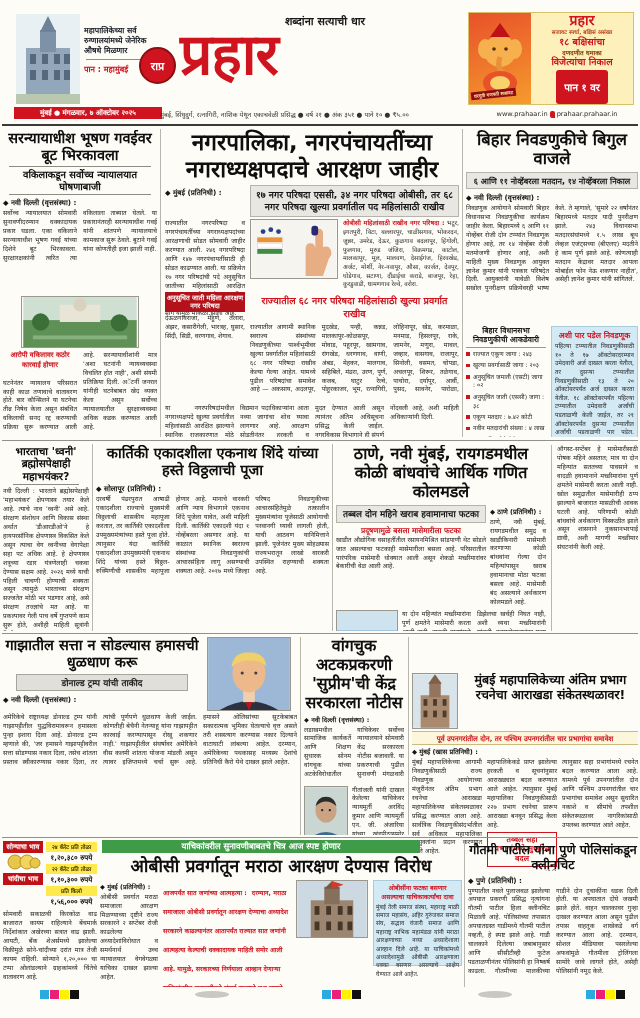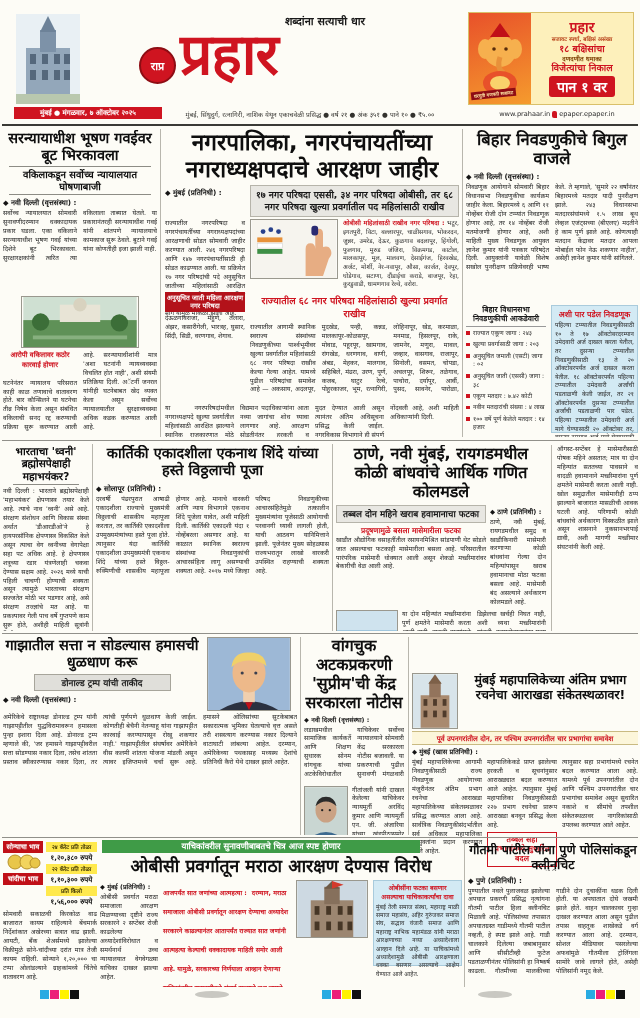--- a/index.html
+++ b/index.html
@@ -27,32 +27,32 @@
   
   .date-strip { background:#cf1420; color:#fff; font-size:7px; font-weight:bold;
                 text-align:center; }
   .promo-text { font-size:7.8px; font-weight:bold; line-height:1.3; color:#20242c; }
   .page-ref { font-size:8px; font-weight:bold; color:#cf1420; margin-top:2px; }
   .logo-circle { position:absolute; border-radius:50%; background:#cf1420;
                  border:2px solid #8e0d14; color:#fff; font-weight:bold;
                  display:flex; align-items:center; justify-content:center; }
   .paper-title { position:absolute; color:#cf1420; font-weight:bold; letter-spacing:-1px; }
   .tagline { position:absolute; font-weight:bold; color:#1a1a1a; text-align:center; }
-  .pub-line { position:absolute; font-size:6.6px; color:#33322e; text-align:center; }
+  .pub-line { position:absolute; font-size:6.6px; color:#33322e; text-align:left; }
   .ad-box { position:absolute; background:#fdf0bb; border:1px solid #d9c06a; display:flex; }
   .ad-left { width:62px; background:linear-gradient(160deg,#e8512a,#f59b2d); position:relative; }
   .ad-right { flex:1; display:flex; flex-direction:column; align-items:center;
               justify-content:center; padding:2px; text-align:center; }
   .ad-brand { color:#cf1420; font-weight:bold; font-size:14px; line-height:1; }
   .ad-tag { color:#b8431a; font-size:5.6px; font-weight:bold; margin:1px 0; }
   .ad-prize { color:#cf1420; font-weight:bold; font-size:9.5px; line-height:1.1; }
   .ad-boom { color:#7a3c00; font-weight:bold; font-size:6.4px; }
   .ad-result { color:#cf1420; font-weight:bold; font-size:9.5px; line-height:1.15; }
-  .ad-pill { background:#cf1420; color:#fff; font-weight:bold; font-size:14px;
-             padding:1px 8px; border-radius:3px; margin-top:2px; }
+  .ad-pill { background:#cf1420; color:#fff; font-weight:bold; font-size:10px;
+             padding:10px 8px; border-radius:3px; margin-top:2px; }
   .ad-ribbon { position:absolute; left:2px; bottom:6px; background:#8e0d14; color:#ffe9a8;
                font-size:4.6px; font-weight:bold; padding:1px 3px; transform:rotate(-6deg); }
   .site-line { position:absolute; font-size:6.6px; color:#2b2b2b; text-align:center; }
   .epaper-ic { display:inline-block; width:5px; height:7px; background:#cf1420;
                border-radius:2px 2px 0 2px; margin:0 2px; vertical-align:middle; }
 
   
   .stat-title { font-weight:bold; font-size:7.6px; text-align:center; line-height:1.25;
                 border-bottom:1px solid #999; padding-bottom:2px; margin-bottom:2px; }
   .stat-item { position:relative; padding-left:7px; font-size:6.1px; line-height:1.45;
@@ -77,21 +77,21 @@
   .red-box-inline { border:1px solid #cf1420; color:#cf1420; font-weight:bold; font-size:7.8px;
                     text-align:center; padding:2px; margin:2px 0; line-height:1.25; }
   .green-strip { position:absolute; background:#3f9b47; color:#fff; font-weight:bold;
                  font-size:8.4px; text-align:center; }
   .rate-red { background:#c01018; color:#fff; font-size:6.8px; font-weight:bold;
               text-align:center; padding:2px 1px; line-height:1.2; }
   .rate-yellow { background:#ffe94d; color:#3a3000; font-size:5.6px; font-weight:bold;
                  text-align:center; padding:1px 0; margin-top:1px; }
   .rate-val { font-size:7px; font-weight:bold; text-align:center; color:#111; padding:1px 0; }
   .kicker { background:#e0dfda; border:1px solid #a7a59b; font-weight:bold; font-size:8.8px;
-            text-align:center; padding:1.5px 0; margin:3px auto; width:137px; }
+            text-align:center; padding:1.5px 0; margin:3px auto; width:172px; }
   .regmark { position:absolute; display:flex; gap:1px; }
   .regmark span { width:9px; height:9px; display:block; }
   .ellipse { position:absolute; width:34px; height:7px; background:#c9c8c2; border-radius:50%; }
 </style>
 </head>
 <body>
 
 <div id="page">
 
   <div class="sec photo" style="left:16px; top:14px; width:64px; height:90px; border:none;">
@@ -104,20 +104,25 @@
         <rect x="26" y="40" width="6" height="10" fill="#55687c"></rect>
         <rect x="38" y="40" width="6" height="10" fill="#55687c"></rect>
         <rect x="48" y="40" width="6" height="10" fill="#55687c"></rect>
       <rect x="14" y="56" width="6" height="10" fill="#55687c"></rect>
         <rect x="26" y="56" width="6" height="10" fill="#55687c"></rect>
         <rect x="38" y="56" width="6" height="10" fill="#55687c"></rect>
         <rect x="48" y="56" width="6" height="10" fill="#55687c"></rect>
       <rect x="0" y="80" width="64" height="10" fill="#b9c8ae"></rect>
     </svg>
   </div>
+  <div class="sec" style="left:84px; top:26px; width:66px;">
+    <div class="promo-text">महापालिकेच्या सर्व रुग्णालयांमध्ये जेनेरिक औषधे मिळणार</div>
+    <div class="thinline" style="margin:3px 2px;"></div>
+    <div class="page-ref">पान : महामुंबई</div>
+  </div>
   <div class="sec date-strip" style="left:14px; top:107px; width:148px; height:12px; line-height:12px;">मुंबई ● मंगळवार, ७ ऑक्टोबर २०२५</div>
 
   <div class="logo-circle" style="left:139px; top:47px; width:37px; height:37px; font-size:11px;">राप्र</div>
   <div class="paper-title" style="left:180px; top:26px; font-size:57px; line-height:1;">प्रहार</div>
   <div class="tagline" style="left:255px; top:13px; width:140px; font-size:11px;">शब्दांना सत्याची धार</div>
   <div class="pub-line" style="left:160px; top:110px; width:300px;">मुंबई, सिंधुदुर्ग, रत्नागिरी, नाशिक येथून एकाचवेळी प्रसिद्ध ● वर्ष २१ ● अंक ३५१ ● पाने १० ● ₹५.००</div>
 
   <div class="ad-box" style="left:468px; top:12px; width:166px; height:93px;">
     <div class="ad-left">
       <svg viewBox="0 0 62 93">
@@ -136,21 +141,21 @@
     <div class="ad-right">
       <div class="ad-brand">प्रहार</div>
       <div class="ad-tag">सजावट स्पर्धा, बक्षिसं असंख्य</div>
       <div class="ad-prize">१८ बक्षिसांचा</div>
       <div class="ad-boom">दणदणीत धमाका</div>
       <div class="ad-result">विजेत्यांचा निकाल</div>
       <div class="ad-pill">पान १ वर</div>
     </div>
   </div>
   <div class="site-line" style="left:478px; top:110px; width:158px;">
-    <span>www.prahaar.in</span><span class="epaper-ic"></span><span>epaper.epaper.in</span>
+    <span>www.prahaar.in</span><span class="epaper-ic"></span><span>prahaar.prahaar.in</span>
   </div>
   <div class="hrline" style="top:124px; height:2px; background:#3a3a36;"></div>
 
   <div class="vr" style="left:160px; top:129px; height:308px;"></div>
   <div class="vr" style="left:462px; top:129px; height:308px;"></div>
 
   <div class="sec" style="left:3px; top:130px; width:154px; height:307px;">
     <div class="hl" style="font-size:14.5px;">सरन्यायाधीश भूषण गवईवर बूट भिरकावला</div>
     <div class="thinline"></div>
     <div class="hl" style="font-size:9.8px;">वकिलाकडून सर्वोच्च न्यायालयात घोषणाबाजी</div>
@@ -214,20 +219,21 @@
           <span> </span>
           <span>अकसाय, अदलपूर, मुदखेड, पन्ही, कन्नड, मालकापूर-कोळसपूर, मोवाड, पहूरपूर, खामगाव, रांगखेड, धरणगाव, वाणी, अंबड, मेहकर, मालगाव, सहिबिले, मंढरा, उरण, पूर्ण, कजब, घाटुर रेल्वे, पोहुरकाजर, भूम, रत्नागिरी, लोहिनापूर, खेड, करमाळा, मनमाड, हिसलपूर, राके, जामनेर, मणुरा, मावल, जव्हार, वासगाव, राजापूर, सिनोली, वसमत, चोपडा, अचलपूर, शिरूर, तळेगाव, पाचोरा, दर्यापूर, आर्वी, पुसद, सावनेर, पारोळा, मंगळवेढा, वडूज, इंदापूर, चांदूर बाजार, वरूड, पाथरी, गंगाखेड, उदगीर, निलंगा, अहमदपूर, देवणी.</span>
         </div>
       </div>
     </div>
     <div class="body cols4" style="height:52px; margin-top:3px;">या नगरपरिषदांमधील नगराध्यक्षपदे खुल्या प्रवर्गातील महिलांसाठी आरक्षित झाल्याने स्थानिक राजकारणात मोठे फेरबदल होणार आहेत. अनेक विद्यमान पदाधिकाऱ्यांना आता नव्या जागांचा शोध घ्यावा लागणार आहे. आरक्षण सोडतीनंतर हरकती व सूचनांसाठी आठ दिवसांची मुदत देण्यात आली असून त्यानंतर अंतिम अधिसूचना प्रसिद्ध केली जाईल. नगरविकास विभागाने ही संपूर्ण प्रक्रिया चित्रीकरणाद्वारे नोंदवली आहे, अशी माहिती अधिकाऱ्यांनी दिली.</div>
   </div>
 
   <div class="sec" style="left:466px; top:130px; width:172px; height:307px;">
     <div class="hl" style="font-size:16.5px;">बिहार निवडणुकीचे बिगुल वाजले</div>
+    <div class="graybox" style="font-size:8px; padding:2px 1px; margin:3px 0;">६ आणि ११ नोव्हेंबरला मतदान, १४ नोव्हेंबरला निकाल</div>
     <div class="byline">◆ नवी दिल्ली (वृत्तसंस्था) :</div>
     <div class="body cols2" style="height:118px;">निवडणूक आयोगाने सोमवारी बिहार विधानसभा निवडणुकीचा कार्यक्रम जाहीर केला. बिहारमध्ये ६ आणि ११ नोव्हेंबर रोजी दोन टप्प्यांत निवडणूक होणार आहे, तर १४ नोव्हेंबर रोजी मतमोजणी होणार आहे, अशी माहिती मुख्य निवडणूक आयुक्त ज्ञानेश कुमार यांनी पत्रकार परिषदेत दिली. आयुक्तांनी यावेळी विशेष सखोल पुनरीक्षण प्रक्रियेवरही भाष्य केले. ते म्हणाले, 'सुमारे २२ वर्षांनंतर बिहारमध्ये मतदार यादी पुनरीक्षण झाले. २४३ विधानसभा मतदारसंघांमध्ये १.५ लाख बूथ लेव्हल एजंट्सच्या (बीएलए) मदतीने हे काम पूर्ण झाले आहे. कोणत्याही मतदान केंद्रावर मतदार आपला मोबाईल फोन नेऊ शकणार नाहीत', असेही ज्ञानेश कुमार यांनी सांगितले.</div>
     <div style="display:flex; gap:5px; margin-top:4px; align-items:flex-start;">
       <div style="width:80px;">
         <div class="stat-title">बिहार विधानसभा निवडणुकीची आकडेवारी</div>
         <div>
             <div class="stat-item">राज्यात एकूण जागा : २४३</div>
             <div class="stat-item">खुल्या प्रवर्गासाठी जागा : २०३</div>
             <div class="stat-item">अनुसूचित जमाती (एसटी) जागा : ०२</div>
             <div class="stat-item">अनुसूचित जाती (एससी) जागा : ३८</div>

